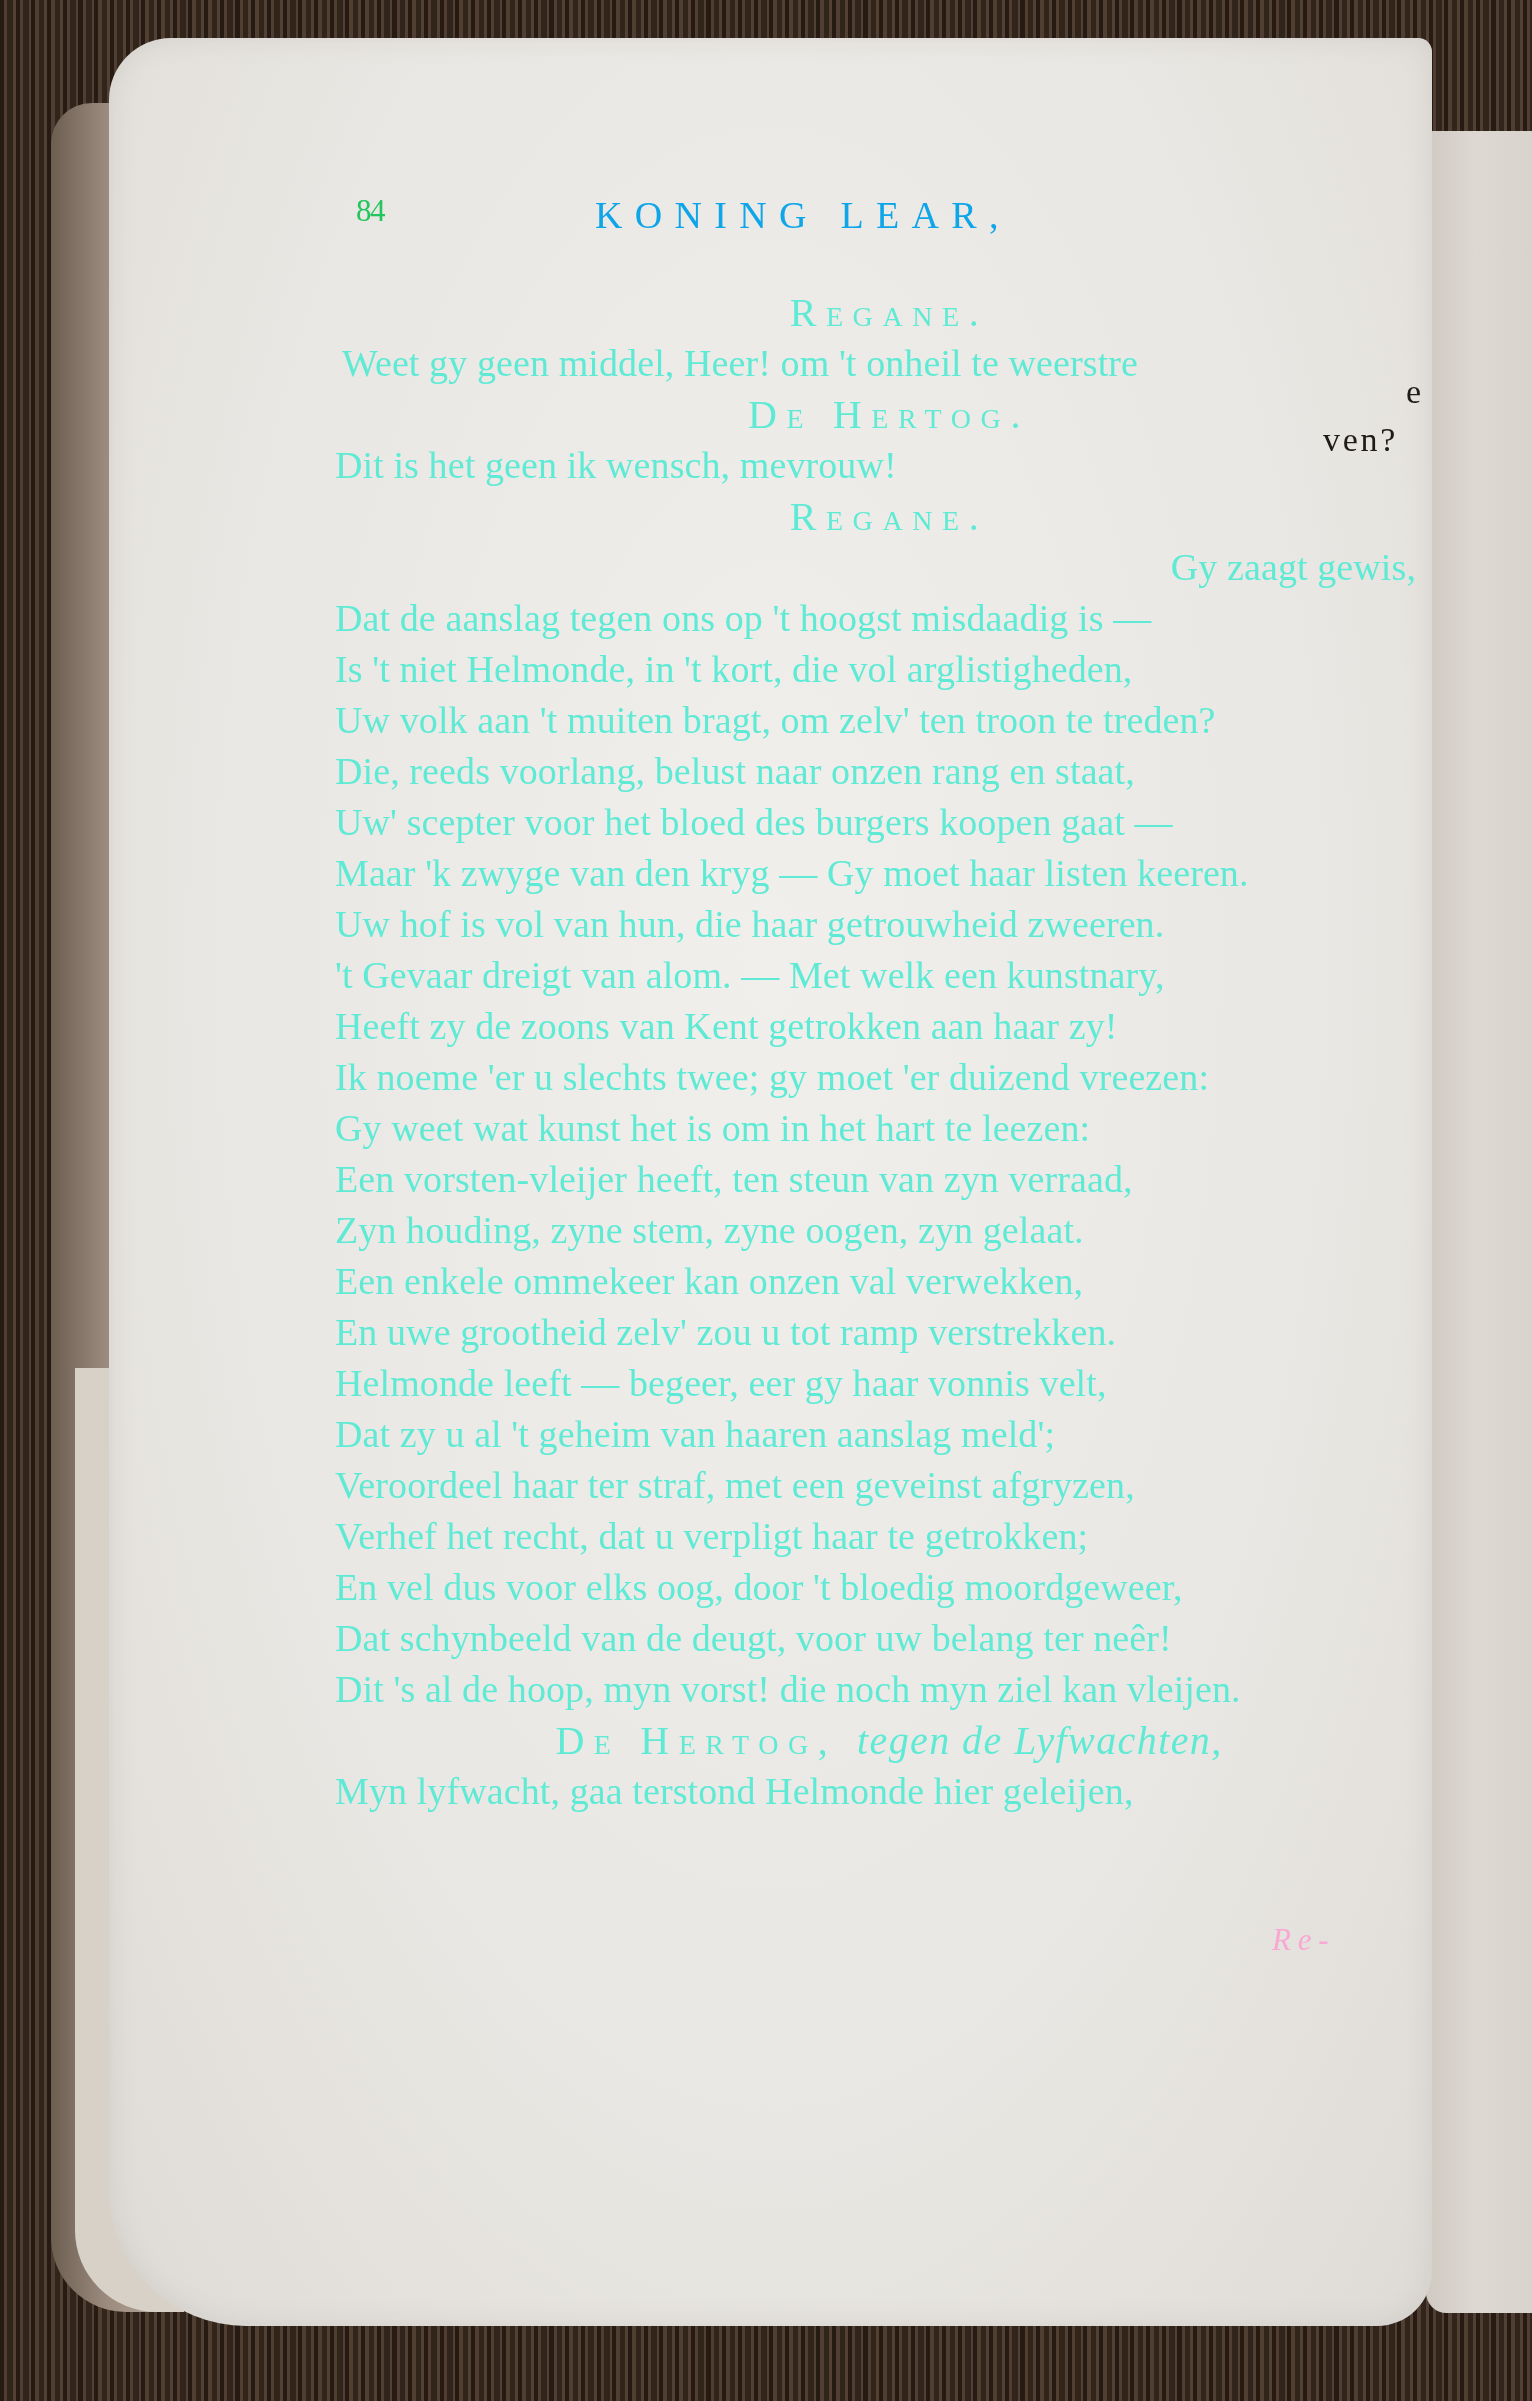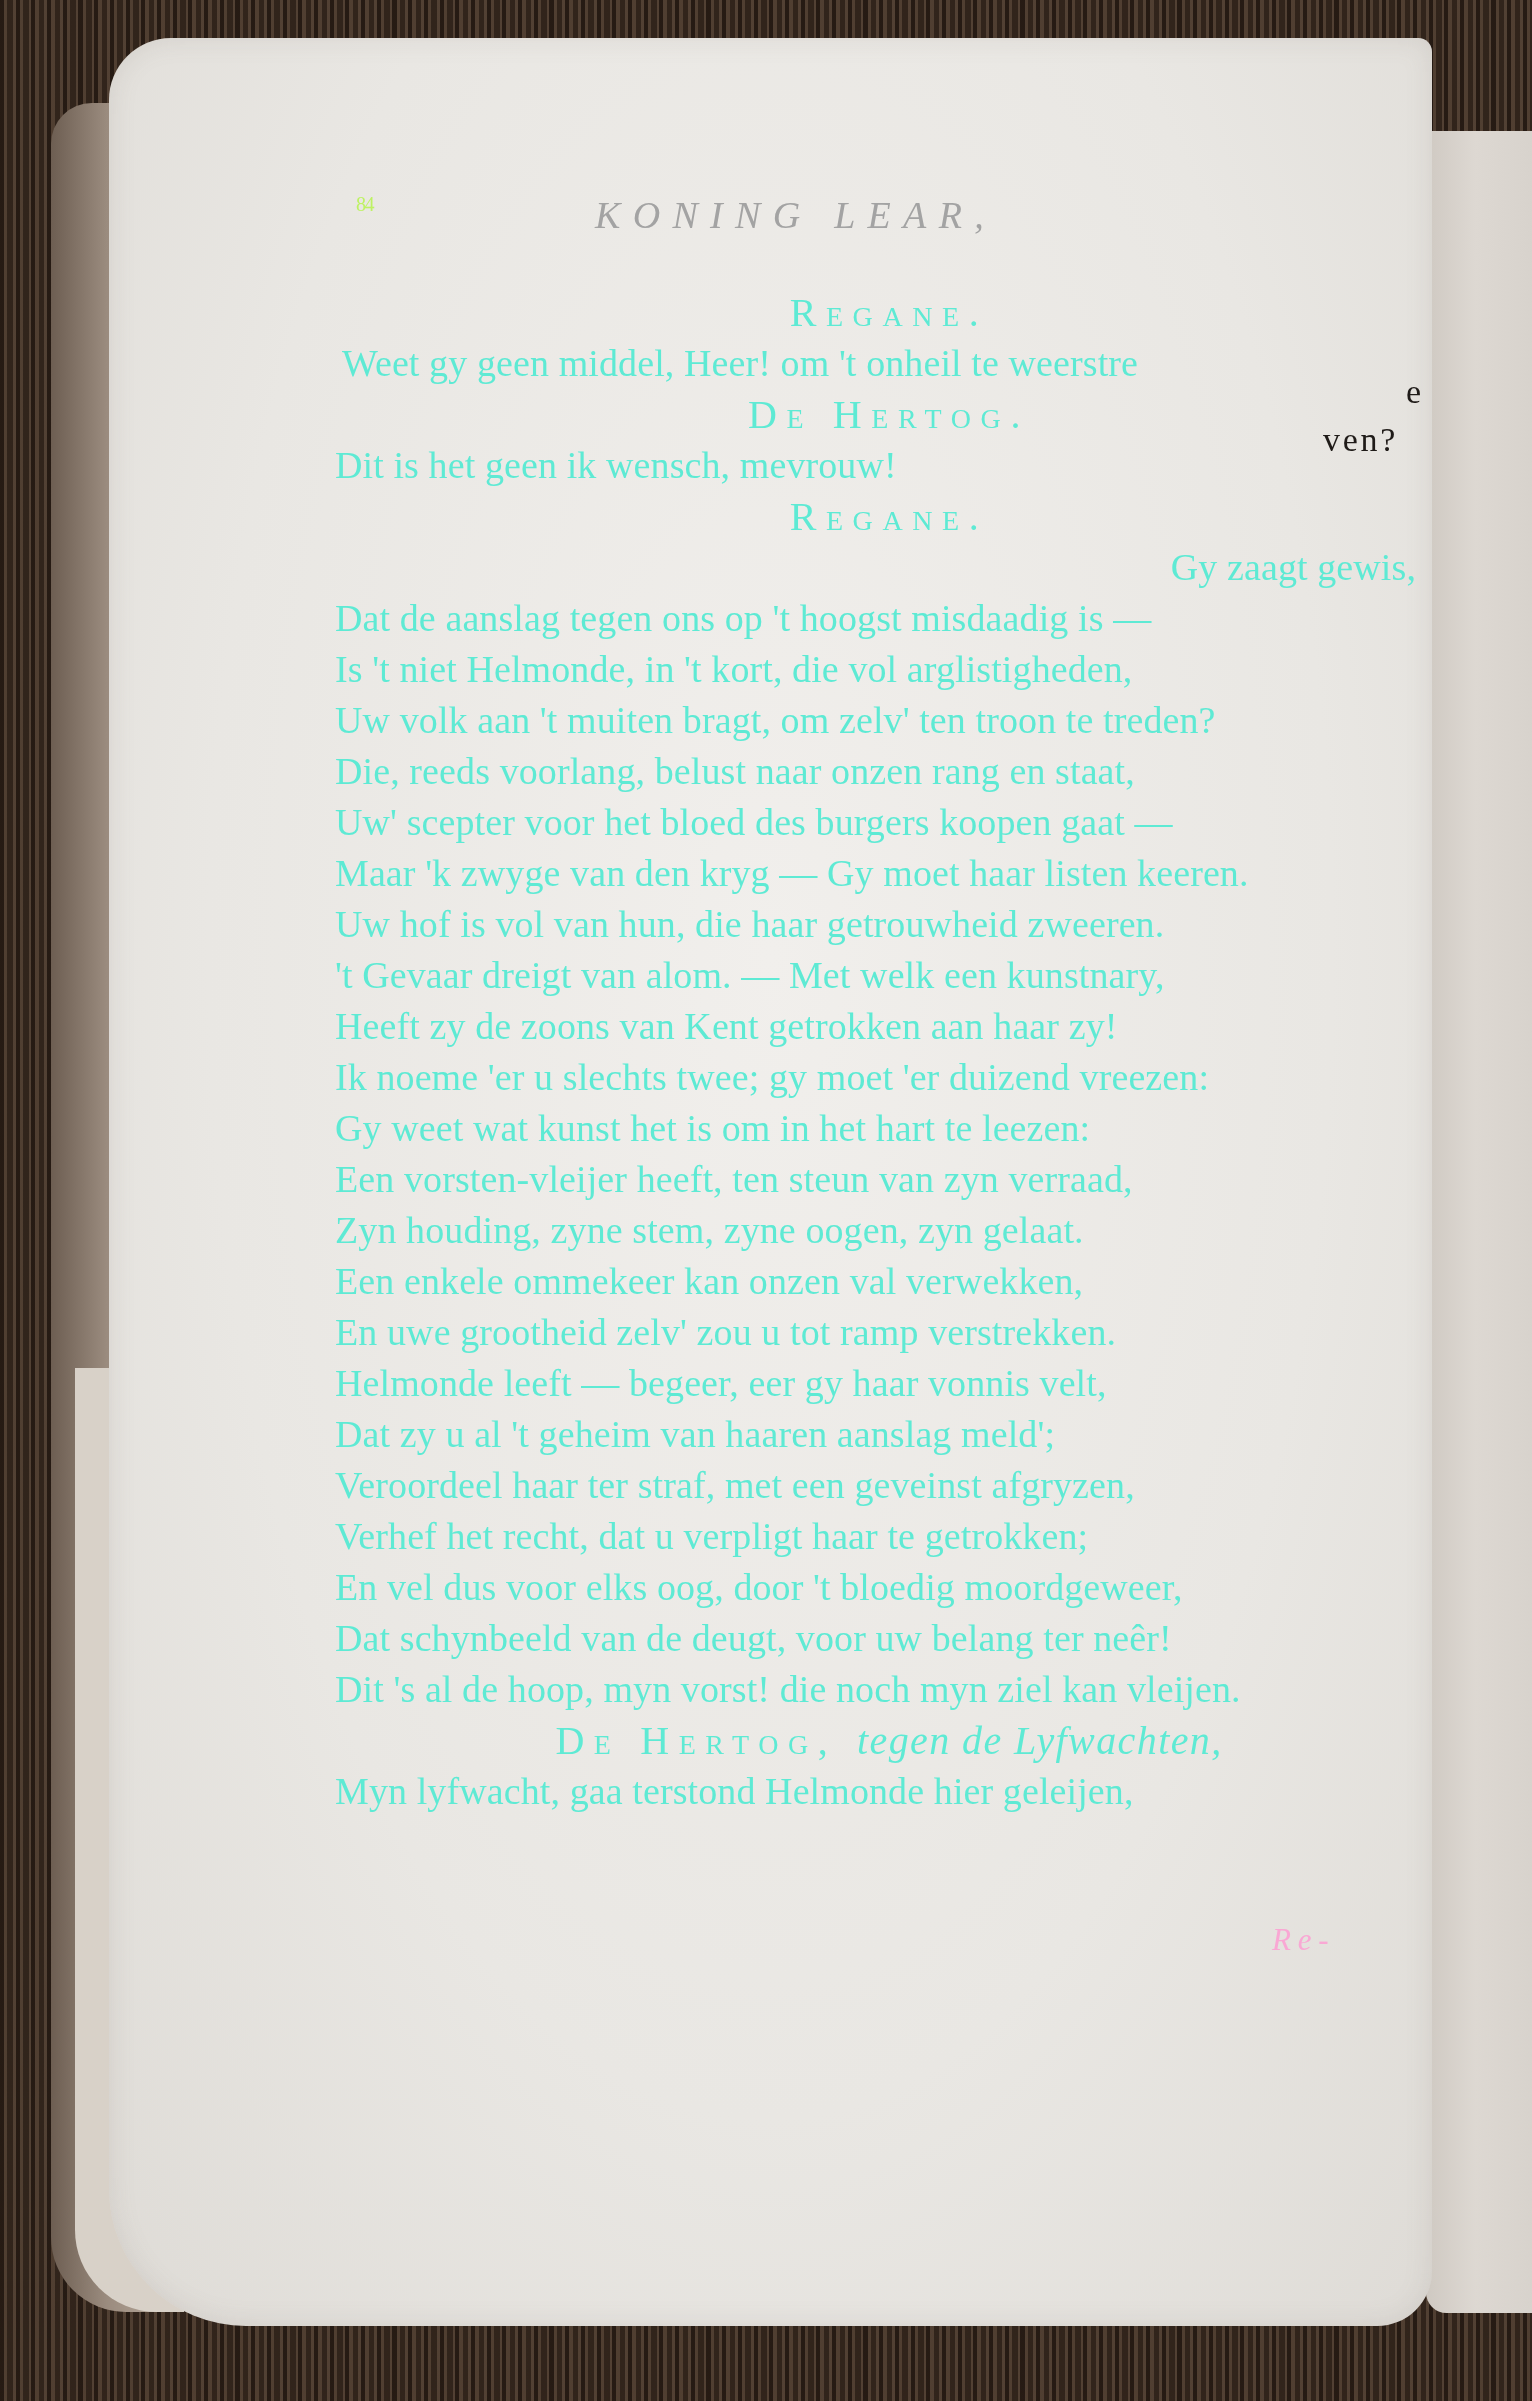--- a/index.html
+++ b/index.html
@@ -29,24 +29,24 @@
     background:#ebe9e6;
     border-radius:62px 13.7px 55px 137px;
     background-image:
       radial-gradient(ellipse at 50% 40%, #f1efec 0%, #e9e7e3 60%, #dedbd6 100%);
     box-shadow: inset 0 0 27px rgba(120,110,100,0.15);
   }
   .header {
     position:absolute; left:356px; top:193px; width:889px; height:55px;
   }
   .page-number {
-    position:absolute; left:0; top:0; font-size:20px; color:#bef264; letter-spacing:-1.4px;
+    position:absolute; left:0; top:0; font-size:31px; color:#22c55e; letter-spacing:-1.4px;
   }
   .running-title {
-    position:absolute; left:239px; top:0; font-size:38px; font-style:italic; color:#a3a3a3;
+    position:absolute; left:239px; top:0; font-size:38px; color:#0ea5e9;
     letter-spacing:12.3px;
   }
   .text-block {
     position:absolute; left:335px; top:287px; width:1108px;
     color:#5eead4; font-size:38px; line-height:51px;
   }
   .speaker {
     text-align:center; font-variant:small-caps; letter-spacing:9.6px; font-size:40px;
     height:51px;
   }

